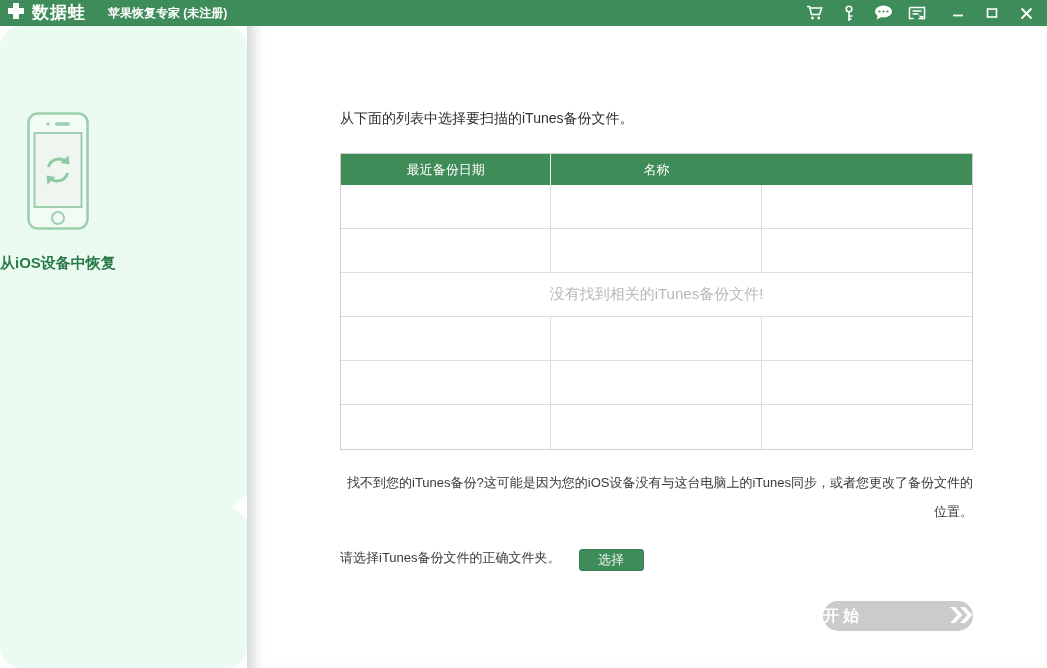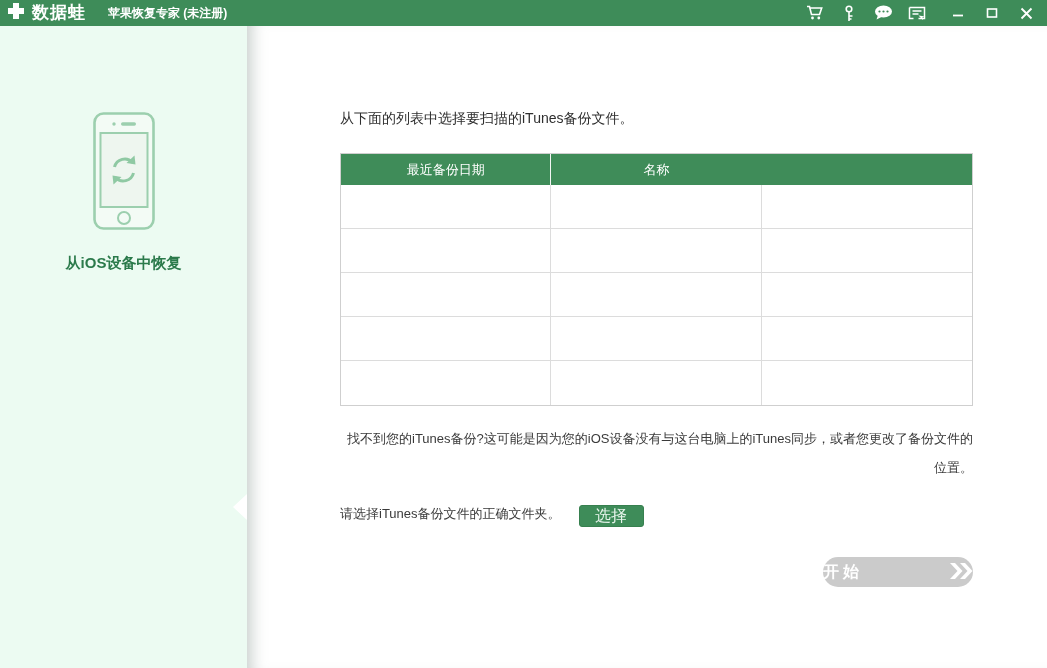--- a/index.html
+++ b/index.html
@@ -18,21 +18,21 @@
   .app-title { font-size:12px; font-weight:bold; margin-left:22px; }
   .tb-spacer { flex:1; }
   .tb-icons { display:flex; align-items:center; gap:14px; margin-right:18px; }
   .tb-icon { width:20px; height:18px; display:flex; align-items:center; justify-content:center; cursor:pointer; }
   .win-controls { display:flex; align-items:center; gap:8px; }
   .win-btn { width:26px; height:22px; display:flex; align-items:center; justify-content:center; cursor:pointer; }
 
   
   .content { display:flex; height:642px; }
 
-  .sidebar { width:247px; background:#ecfbf2; display:flex; flex-direction:column; }
+  .sidebar { width:247px; background:#ecfbf2; display:flex; flex-direction:row;border-radius:21px; }
   .side-item { display:flex; flex-direction:column; align-items:center; cursor:pointer; }
   .side-item.ios { height:324px; }
   .side-item.ios .icon-wrap { margin-top:86px; }
   .side-item.ios .side-label { margin-top:20px; color:#2b7a4b; font-size:15px; font-weight:bold; }
   .side-item.itunes {
     height:318px;
     background:linear-gradient(160deg,#abd3b6 0%,#8fc3a0 45%,#569b6c 100%);
   }
   .side-item.itunes .icon-wrap { margin-top:88px; }
   .side-item.itunes .side-label { margin-top:44px; color:#ffffff; font-size:15px; font-weight:bold; }
@@ -59,21 +59,21 @@
   .td:last-child { border-right:none; }
   .tr.message-row { display:flex; align-items:center; justify-content:center; }
   .empty-message { color:#b8b8b8; font-size:15px; }
 
   
   .help-text { margin-top:18px; width:633px; font-size:13px; line-height:29px; color:#3a3a3a;text-align:right; }
   .select-row { margin-top:23px; display:flex; align-items:flex-start; }
   .select-prompt { font-size:13px; color:#3a3a3a; }
   .select-btn {
     margin-left:18px; width:65px; height:22px; background:#3e8c59; border:1px solid #37804f;
-    border-radius:3px; color:#e8f5ec; font-size:16px; display:flex; align-items:center;
+    border-radius:3px; color:#e8f5ec; font-size:13px; display:flex; align-items:center;
     justify-content:center; cursor:pointer;
   }
   .start-row { margin-top:30px; width:633px; display:flex; justify-content:flex-end; }
   .start-btn {
     width:150px; height:30px; border-radius:15px; background:#cbcbcb; border:none;
     display:flex; align-items:center; justify-content:space-between; gap:14px; cursor:pointer;
   }
   .start-label { color:#ffffff; font-size:16px; font-weight:bold; letter-spacing:4px; }
 
   
@@ -188,20 +188,23 @@
         <div class="tr">
           <div class="td"></div>
             <div class="td"></div>
             <div class="td"></div>
         </div>
         <div class="tr">
           <div class="td"></div>
             <div class="td"></div>
             <div class="td"></div>
         </div>
+        <div class="tr message-row">
+          <span class="empty-message">没有找到相关的iTunes备份文件!</span>
+        </div>
         <div class="tr">
           <div class="td"></div>
             <div class="td"></div>
             <div class="td"></div>
         </div>
         <div class="tr">
           <div class="td"></div>
             <div class="td"></div>
             <div class="td"></div>
         </div>

